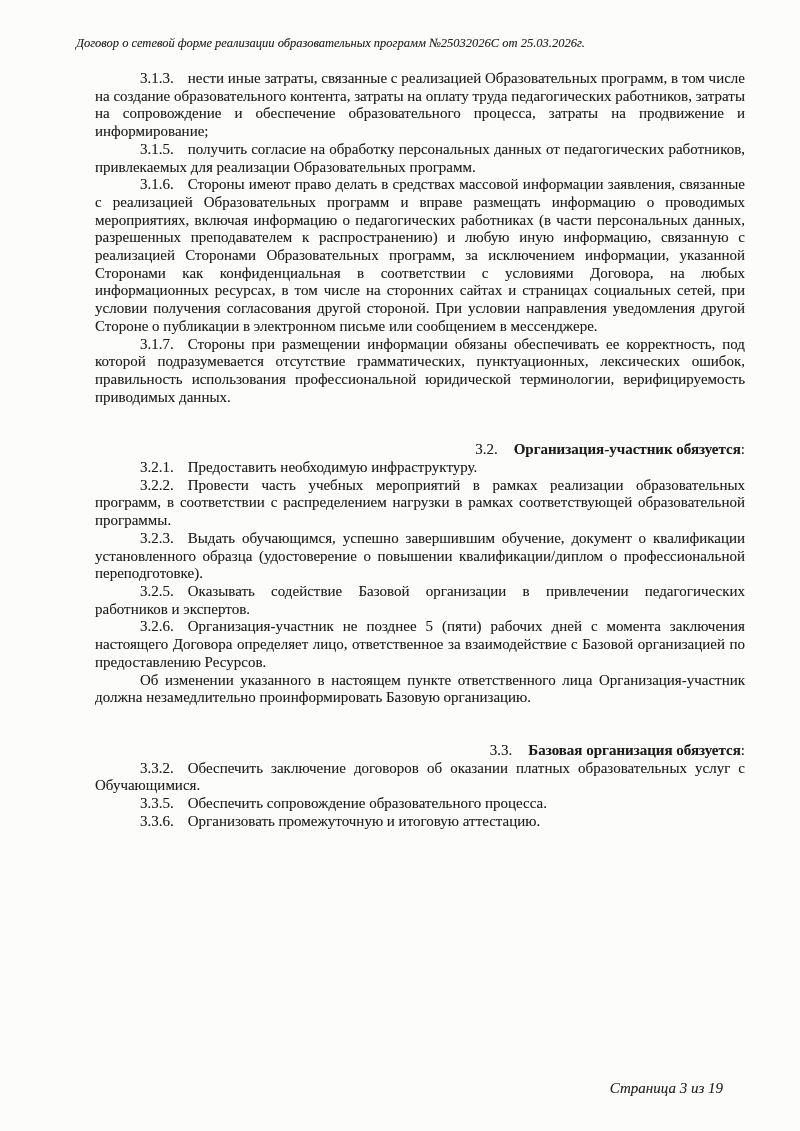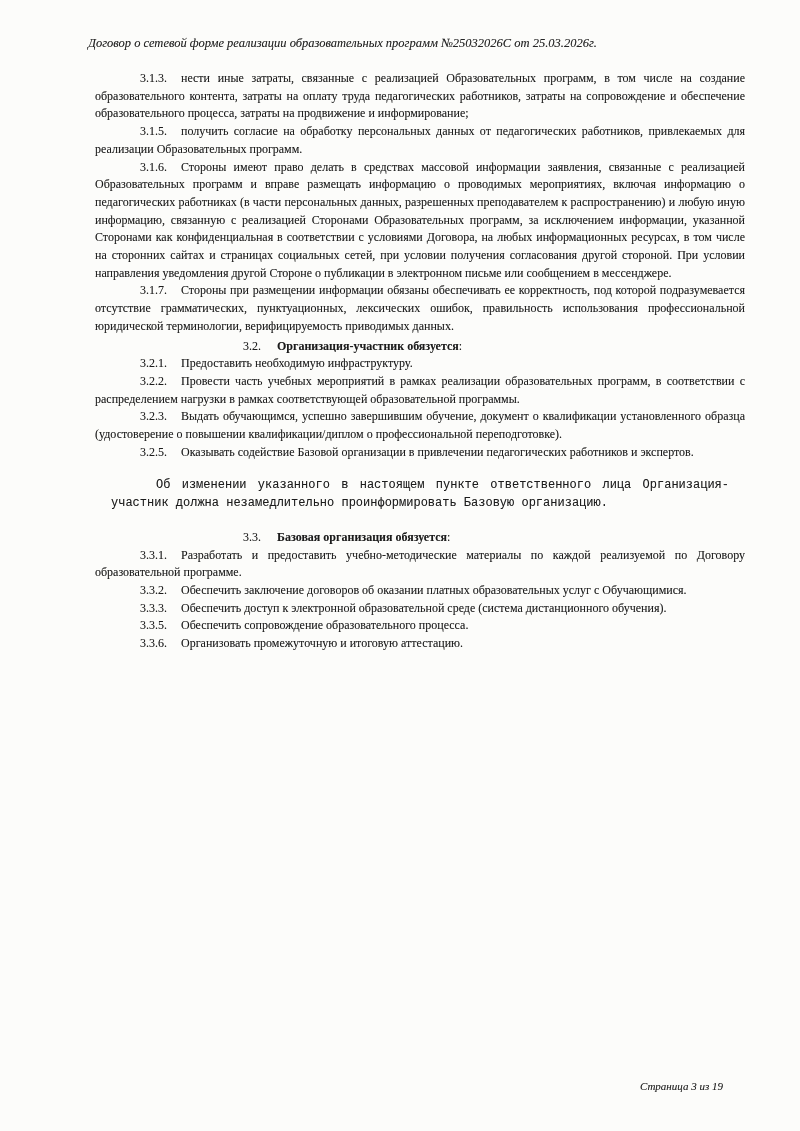--- a/index.html
+++ b/index.html
@@ -8,45 +8,45 @@
     position: relative;
     background: var(--paper, #fcfcfa);
     overflow: hidden;
   }
   .page {
     position: absolute; inset: 0;
     font-family: "Liberation Serif", "DejaVu Serif", serif;
     color: var(--ink, #1c1c1c);
   }
   .doc-header {
-    position: absolute; left: 88px; top: 36px;
+    position: absolute; left: 76px; top: 36px;
     font-style: italic; font-size: 12.5px; line-height: 15px;
     color: #262626;
     text-shadow: 0 0 0.4px rgba(0,0,0,0.35);
     white-space: nowrap;
   }
   .doc-body {
     position: absolute; left: 95px; top: 70px; width: 650px;
-    font-size: 12px; line-height: 17.7px;
+    font-size: 15px; line-height: 17.7px;
     text-align: justify;
     text-shadow: 0 0 0.4px rgba(0,0,0,0.3);
   }
   p.clause { margin: 0; text-indent: 45px; }
-  p.plain  { margin: 16px; text-indent: 45px; font-family: Liberation Mono, monospace; }
+  p.plain  { margin: 0; text-indent: 45px; }
   p.heading {
-    margin: 2px 0 0 0;
+    margin: 35px 0 0 0;
     text-indent: 148px;
-    text-align: left;
+    text-align: right;
   }
   p.heading .heading-title { font-weight: bold; }
   .num-gap { display: inline-block; width: 14px; }
   p.heading .num-gap { width: 16px; }
   .doc-footer {
     position: absolute; right: 77px; top: 1080px;
-    font-style: italic; font-size: 11px;
+    font-style: italic; font-size: 15px;
     color: #262626;
     text-shadow: 0 0 0.4px rgba(0,0,0,0.35);
     white-space: nowrap;
   }
 </style>
 </head>
 <body style="--paper: #fcfcfa; --ink: #1c1c1c;">
 
 <div class="page">
   <div class="doc-header">Договор о сетевой форме реализации образовательных программ №25032026С от 25.03.2026г.</div>
@@ -54,23 +54,22 @@
   <div class="doc-body">
       <p class="clause"><span>3.1.3.</span><span class="num-gap"></span><span>нести иные затраты, связанные с реализацией Образовательных программ, в том числе на создание образовательного контента, затраты на оплату труда педагогических работников, затраты на сопровождение и обеспечение образовательного процесса, затраты на продвижение и информирование;</span></p>
       <p class="clause"><span>3.1.5.</span><span class="num-gap"></span><span>получить согласие на обработку персональных данных от педагогических работников, привлекаемых для реализации Образовательных программ.</span></p>
       <p class="clause"><span>3.1.6.</span><span class="num-gap"></span><span>Стороны имеют право делать в средствах массовой информации заявления, связанные с реализацией Образовательных программ и вправе размещать информацию о проводимых мероприятиях, включая информацию о педагогических работниках (в части персональных данных, разрешенных преподавателем к распространению) и любую иную информацию, связанную с реализацией Сторонами Образовательных программ, за исключением информации, указанной Сторонами как конфиденциальная в соответствии с условиями Договора, на любых информационных ресурсах, в том числе на сторонних сайтах и страницах социальных сетей, при условии получения согласования другой стороной. При условии направления уведомления другой Стороне о публикации в электронном письме или сообщением в мессенджере.</span></p>
       <p class="clause"><span>3.1.7.</span><span class="num-gap"></span><span>Стороны при размещении информации обязаны обеспечивать ее корректность, под которой подразумевается отсутствие грамматических, пунктуационных, лексических ошибок, правильность использования профессиональной юридической терминологии, верифицируемость приводимых данных.</span></p>
       <p class="heading"><span>3.2.</span><span class="num-gap"></span><span class="heading-title">Организация-участник обязуется</span><span>:</span></p>
       <p class="clause"><span>3.2.1.</span><span class="num-gap"></span><span>Предоставить необходимую инфраструктуру.</span></p>
       <p class="clause"><span>3.2.2.</span><span class="num-gap"></span><span>Провести часть учебных мероприятий в рамках реализации образовательных программ, в соответствии с распределением нагрузки в рамках соответствующей образовательной программы.</span></p>
       <p class="clause"><span>3.2.3.</span><span class="num-gap"></span><span>Выдать обучающимся, успешно завершившим обучение, документ о квалификации установленного образца (удостоверение о повышении квалификации/диплом о профессиональной переподготовке).</span></p>
       <p class="clause"><span>3.2.5.</span><span class="num-gap"></span><span>Оказывать содействие Базовой организации в привлечении педагогических работников и экспертов.</span></p>
+      <p class="clause"><span>3.2.6.</span><span class="num-gap"></span><span>Организация-участник не позднее 5 (пяти) рабочих дней с момента заключения настоящего Договора определяет лицо, ответственное за взаимодействие с Базовой организацией по предоставлению Ресурсов.</span></p>
       <p class="plain"><span>Об изменении указанного в настоящем пункте ответственного лица Организация-участник должна незамедлительно проинформировать Базовую организацию.</span></p>
       <p class="heading"><span>3.3.</span><span class="num-gap"></span><span class="heading-title">Базовая организация обязуется</span><span>:</span></p>
-      <p class="clause"><span>3.3.1.</span><span class="num-gap"></span><span>Разработать и предоставить учебно-методические материалы по каждой реализуемой по Договору образовательной программе.</span></p>
       <p class="clause"><span>3.3.2.</span><span class="num-gap"></span><span>Обеспечить заключение договоров об оказании платных образовательных услуг с Обучающимися.</span></p>
-      <p class="clause"><span>3.3.3.</span><span class="num-gap"></span><span>Обеспечить доступ к электронной образовательной среде (система дистанционного обучения).</span></p>
       <p class="clause"><span>3.3.5.</span><span class="num-gap"></span><span>Обеспечить сопровождение образовательного процесса.</span></p>
       <p class="clause"><span>3.3.6.</span><span class="num-gap"></span><span>Организовать промежуточную и итоговую аттестацию.</span></p>
     </div>
 
   <div class="doc-footer">Страница 3 из 19</div>
 </div>
 
 </body></html>

